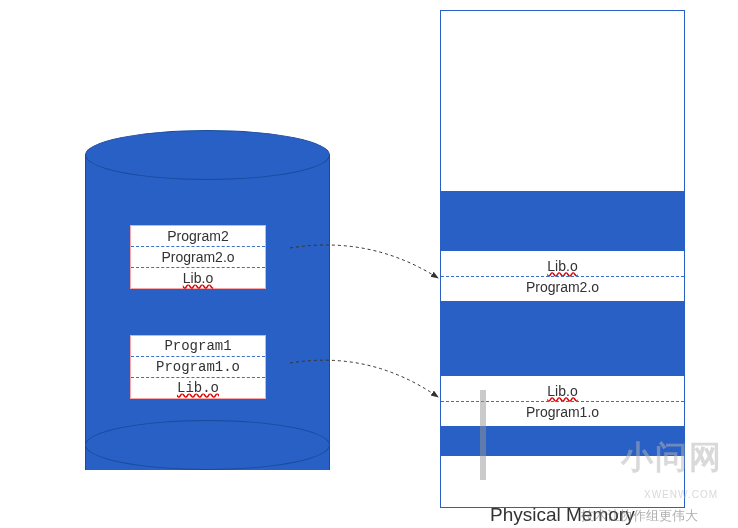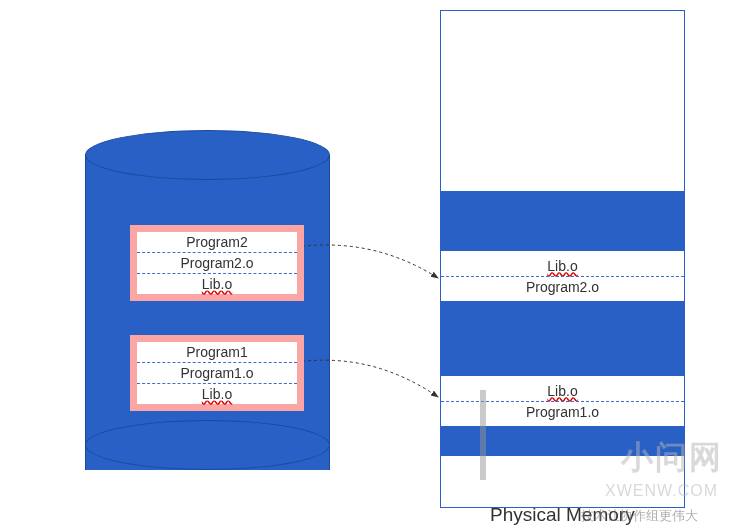--- a/index.html
+++ b/index.html
@@ -3,43 +3,43 @@
   <meta charset="utf-8">
   <style>
     * { margin: 0; padding: 0; box-sizing: border-box; }
     body { font-family: Arial, sans-serif; width: 738px; height: 528px; position: relative; background: white; }
     
     .cylinder { position: absolute; left: 85px; top: 130px; width: 245px; height: 340px; }
     .cyl-top { width: 245px; height: 50px; background: #2860c5; border-radius: 50%; border: 1px solid #1a4a9c; position: absolute; top: 0; z-index: 2; }
     .cyl-body { width: 245px; height: 315px; background: #2860c5; position: absolute; top: 25px; border-left: 1px solid #1a4a9c; border-right: 1px solid #1a4a9c; }
     .cyl-bottom { width: 245px; height: 50px; background: #2860c5; border-radius: 50%; border: 1px solid #1a4a9c; position: absolute; bottom: 0; }
     
-    .program-box { position: absolute; background: white; width: 174px; z-index: 3; border: 7px solid #fca5a5; }
+    .program-box { position: absolute; background: white; width: 136px; z-index: 3; border: 1px solid #fca5a5; }
     .program-box .row { text-align: center; font-size: 14px; padding: 2px 0; border-bottom: 1px dashed #3b6fc9; color: #333; }
     .program-box .row:last-child { border-bottom: none; }
     .program-box .underlined { text-decoration: underline; text-decoration-style: wavy; text-decoration-color: #d00; }
     
     .box-p2 { left: 130px; top: 225px; }
-    .box-p1 { left: 130px; top: 335px; }
+    .box-p1 { left: 130px; top: 335px; font-family: Liberation Mono, monospace; }
     
     .memory { position: absolute; left: 440px; top: 10px; width: 245px; height: 498px; border: 1px solid #2860c5; background: white; }
     .mem-segment { width: 100%; }
     .mem-blue { background: #2860c5; }
     .mem-white { background: white; text-align: center; display: flex; flex-direction: column; justify-content: center; }
     .mem-white .row { font-size: 14px; padding: 2px 0; color: #333; }
     .mem-white .divider { border-bottom: 1px dashed #3b6fc9; width: 100%; }
     .mem-white .underlined { text-decoration: underline; text-decoration-style: wavy; text-decoration-color: #d00; }
     
     .memory-label { position: absolute; left: 490px; top: 504px; font-size: 19px; color: #333; }
     
     .arrow { position: absolute; z-index: 1; }
     .arrow svg { overflow: visible; }
     
     .watermark1 { position: absolute; right: 15px; bottom: 48px; font-size: 32px; color: rgba(180,180,180,0.5); font-weight: bold; letter-spacing: 2px; }
-    .watermark2 { position: absolute; right: 20px; bottom: 28px; font-size: 16px; color: rgba(180,180,180,0.5); letter-spacing: 1px; }
+    .watermark2 { position: absolute; right: 20px; bottom: 28px; font-size: 10px; color: rgba(180,180,180,0.5); letter-spacing: 1px; }
     .watermark3 { position: absolute; right: 40px; bottom: 3px; font-size: 13px; color: rgba(120,120,120,0.6); }
     .watermark-bar { position: absolute; left: 480px; top: 390px; width: 6px; height: 90px; background: rgba(150,150,150,0.5); }
   </style>
 </head>
 <body>
 
 <div class="cylinder">
   <div class="cyl-body"></div>
   <div class="cyl-top"></div>
   <div class="cyl-bottom"></div>

